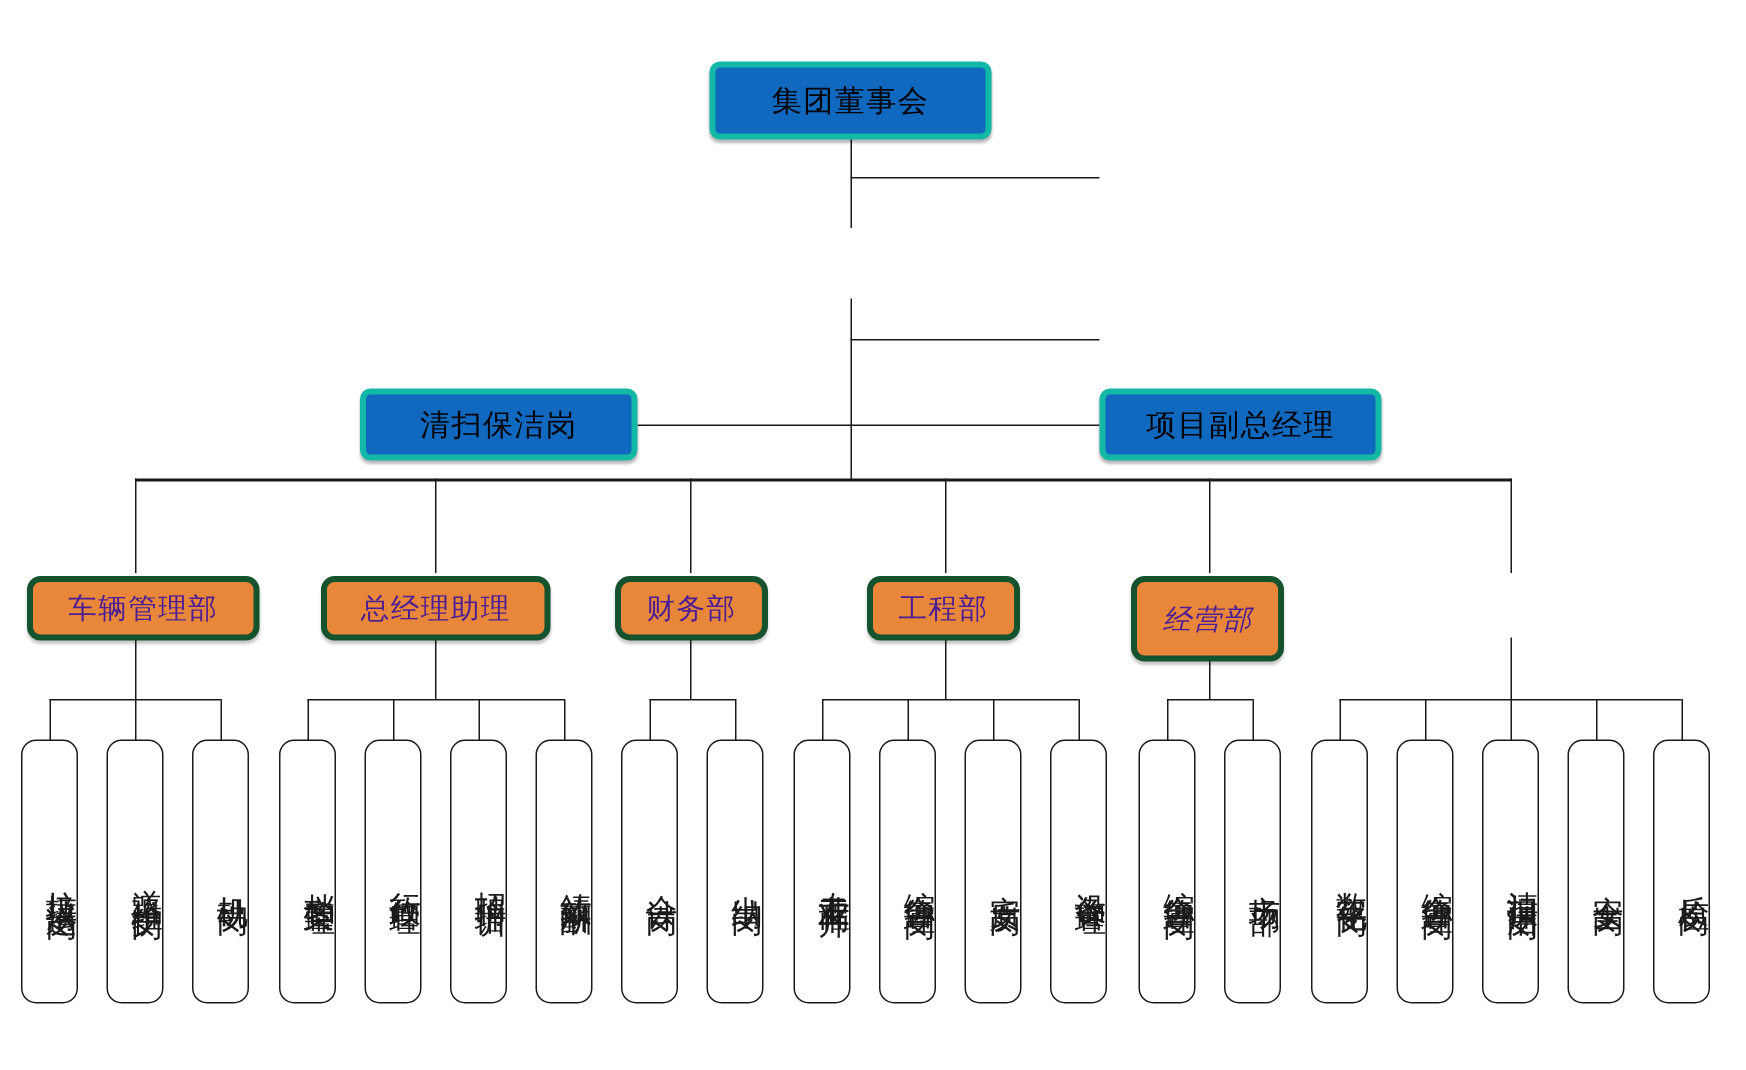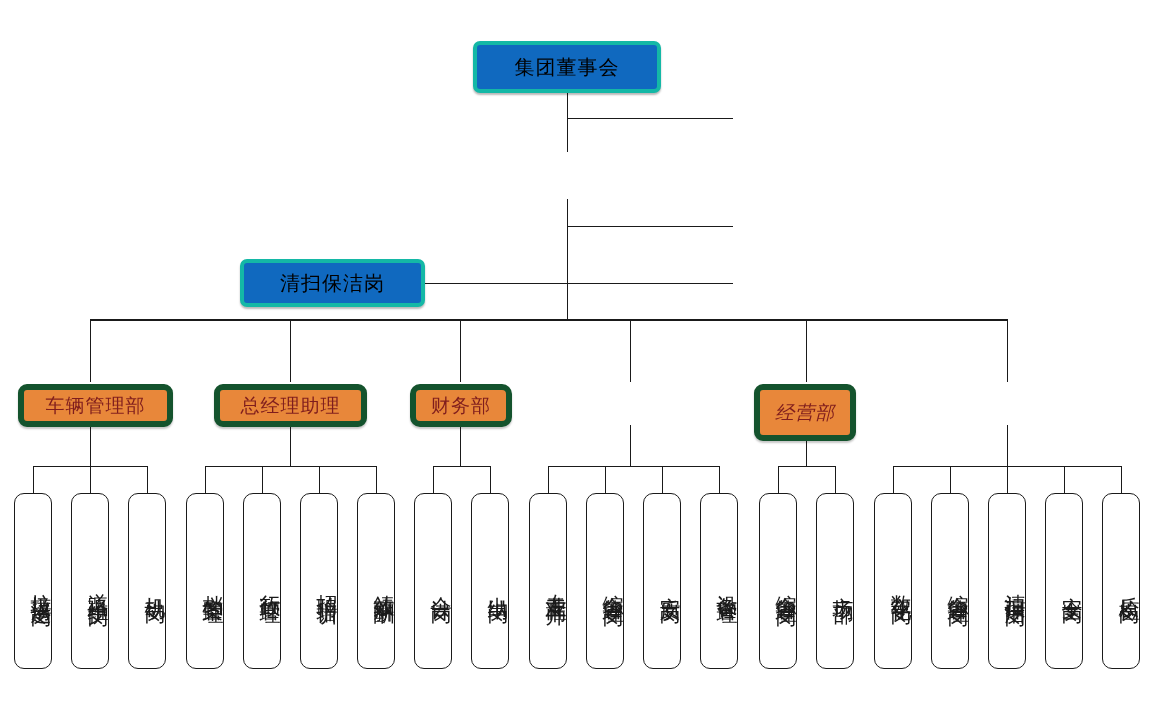--- a/index.html
+++ b/index.html
@@ -40,23 +40,23 @@
     border: 4px solid #14b8a6;
     border-radius: 7px;
     color: #000000;
     font-size: 20px;
     letter-spacing: 1px;
     box-shadow: 0 2px 2px rgba(0,0,0,0.28);
     font-weight: 400;
   }
   .node-dept {
     background: #e8873a;
-    border: 6px solid #14532d;
+    border: 4px solid #14532d;
     border-radius: 9px;
-    color: #7f1d1d;
+    color: #4c1d95;
     font-size: 19px;
     letter-spacing: 1px;
     box-shadow: 0 2px 2px rgba(0,0,0,0.22);
     font-weight: 400;
   }
   .node-leaf {
     background: #ffffff;
     border: 1.6px solid #1a1a1a;
     border-radius: 10px;
     color: #1a1a1a;
@@ -133,29 +133,31 @@
   <div class="line v" style="left:950px; top:466px; height:28px;"></div>
   <div class="line v" style="left:1007px; top:466px; height:28px;"></div>
   <div class="line v" style="left:1064px; top:466px; height:28px;"></div>
   <div class="line v" style="left:1121px; top:466px; height:28px;"></div>
 
   <div class="node node-exec" style="left:473px; top:41px; width:188px; height:52px;">集团董事会</div>
 
 
 
 
+  <div class="node node-exec" style="left:733px; top:259px; width:188px; height:48px;">项目副总经理</div>
 
   <div class="node node-exec" style="left:240px; top:259px; width:185px; height:48px;">清扫保洁岗</div>
 
   <div class="node node-dept" style="left:18px; top:384px; width:155px; height:43px;">车辆管理部</div>
 
   <div class="node node-dept" style="left:214px; top:384px; width:153px; height:43px;">总经理助理</div>
 
   <div class="node node-dept" style="left:410px; top:384px; width:102px; height:43px;border-radius:10px;">财务部</div>
 
+  <div class="node node-dept" style="left:578px; top:384px; width:102px; height:43px;">工程部</div>
 
   <div class="node node-dept" style="left:754px; top:384px; width:102px; height:57px;font-style:italic;">经营部</div>
 
 
   <div class="node node-leaf" style="left:14px; top:493px; width:38px; height:176px;">垃圾清运岗</div>
   <div class="node node-leaf" style="left:71px; top:493px; width:38px; height:176px;">道路维护岗</div>
   <div class="node node-leaf" style="left:128px; top:493px; width:38px; height:176px;">机动岗</div>
 
   <div class="node node-leaf" style="left:186px; top:493px; width:38px; height:176px;">档案管理</div>
   <div class="node node-leaf" style="left:243px; top:493px; width:38px; height:176px;">行政管理</div>

